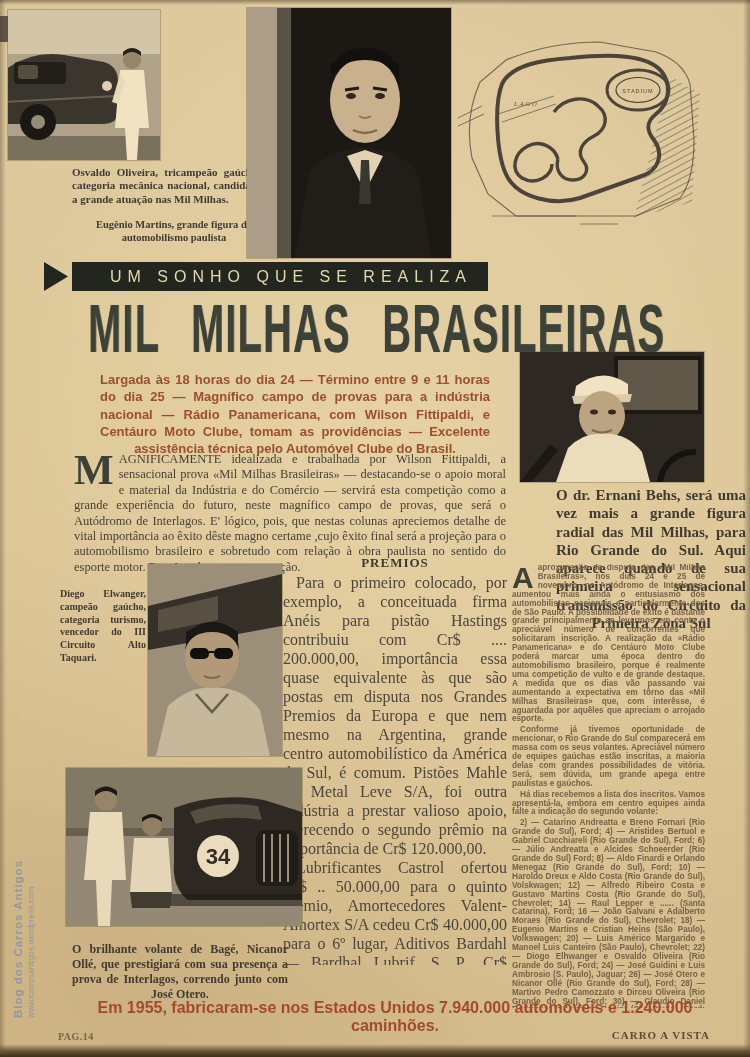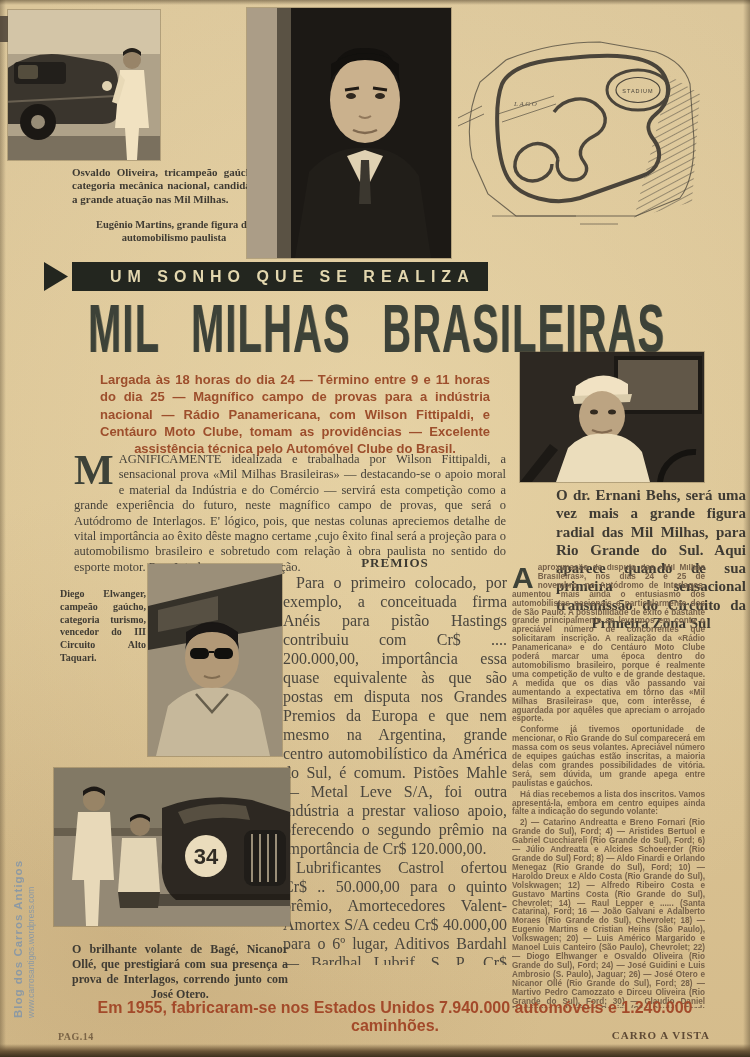--- a/index.html
+++ b/index.html
@@ -27,21 +27,21 @@
   .cap-osvaldo{left:72px;top:166px;width:188px;font-size:11px;line-height:1.22;}
   .cap-eugenio{left:88px;top:219px;width:172px;font-size:10.5px;line-height:1.22;text-align:center;}
   .cap-diego{left:60px;top:588px;width:86px;font-size:10px;line-height:1.28;}
   .cap-ernani{left:532px;top:486px;width:190px;font-size:15px;line-height:1.22;text-align-last:center;margin-left:24px;}
   .cap-nicanor{left:72px;top:942px;width:216px;font-size:12px;line-height:1.25;text-align-last:center;}
   
   .banner{left:44px;top:262px;width:444px;height:29px;display:flex;align-items:stretch;}
   .banner .tip{width:24px;background:#23261f;clip-path:polygon(0 0,100% 50%,0 100%);margin-right:4px;}
   .banner .bar{flex:1;background:#23261f;display:flex;align-items:center;}
   .banner .bar span{
-    font-family:"Liberation Sans",sans-serif;font-weight:bold;font-size:16px;
+    font-family:"Liberation Sans",sans-serif;font-weight:normal;font-size:16px;
     color:#e3d7ae;letter-spacing:6px;padding-left:38px;white-space:nowrap;
   }
   
   .title{left:88px;top:294px;width:590px;height:68px;overflow:visible;}
   .title span{
     display:inline-block;font-family:"Liberation Sans",sans-serif;font-weight:bold;
     font-size:62px;color:#3d4238;letter-spacing:2px;word-spacing:30px;white-space:nowrap;
     transform:scale(.64,1.12);transform-origin:0 50%;line-height:68px;
     text-shadow:1px 0 0 rgba(61,66,56,.6);
   }
@@ -217,21 +217,21 @@
 
   <div class="abs cap cap-ernani">O dr. Ernani Behs, será uma vez mais a grande figura radial das Mil Milhas, para Rio Grande do Sul. Aqui aparece quando de sua primeira sensacional transmissão do Circuito da Primeira Zona Sul</div>
 
   <div class="abs rightcol">
     <p class="first"><span class="dropcap-a">A</span><span>aproximação da disputa das «Mil Milhas Brasileiras», nos dias 24 e 25 de novembro, no Autódromo de Interlagos, aumentou mais ainda o entusiasmo dos automobilistas nacionais e particularmente dos de São Paulo. A possibilidade de êxito é bastante grande principalmente se levarmos em conta o apreciável número de concorrentes que solicitaram inscrição. A realização da «Rádio Panamericana» e do Centáuro Moto Clube poderá marcar uma época dentro do automobilismo brasileiro, porque é realmente uma competição de vulto e de grande destaque. A medida que os dias vão passando vai aumentando a expectativa em tôrno das «Mil Milhas Brasileiras» que, com interêsse, é aguardada por aquêles que apreciam o arrojado esporte.</span></p>
     <p>Conforme já tivemos oportunidade de mencionar, o Rio Grande do Sul comparecerá em massa com os seus volantes. Apreciável número de equipes gaúchas estão inscritas, a maioria delas com grandes possibilidades de vitória. Será, sem dúvida, um grande apega entre paulistas e gaúchos.</p>
     <p>Há dias recebemos a lista dos inscritos. Vamos apresentá-la, embora em centro equipes ainda falte a indicação do segundo volante:</p>
     <p>2) — Catarino Andreatta e Breno Fornari (Rio Grande do Sul), Ford; 4) — Aristides Bertuol e Gabriel Cucchiareli (Rio Grande do Sul), Ford; 6) — Júlio Andreatta e Alcides Schoeerder (Rio Grande do Sul) Ford; 8) — Aldo Finardi e Orlando Menegaz (Rio Grande do Sul), Ford; 10) — Haroldo Dreux e Aldo Costa (Rio Grande do Sul), Volskwagen; 12) — Alfredo Ribeiro Costa e Gustavo Martins Costa (Rio Grande do Sul), Chevrolet; 14) — Raul Lepper e ...... (Santa Catarina), Ford; 16 — João Galvani e Adalberto Moraes (Rio Grande do Sul), Chevrolet; 18) — Eugenio Martins e Cristian Heins (São Paulo), Volkswagen; 20) — Luis Américo Margarido e Manoel Luis Canteiro (São Paulo), Chevrolet; 22) — Diogo Elhwanger e Osvaldo Oliveira (Rio Grande do Sul), Ford; 24) — José Guidini e Luis Ambrosio (S. Paulo), Jaguar; 26) — José Otero e Nicanor Ollé (Rio Grande do Sul), Ford; 28) — Martivo Pedro Camozzato e Dirceu Oliveira (Rio Grande do Sul), Ford; 30) — Claudio Daniel Rodrigues e Luciano Bonini (São Paulo), Ford; 32) — José Azmuz e Raul Wigner (Rio Grande do Sul).</p>
   </div>
 
-  <div class="abs photo" style="left:54px;top:768px;width:236px;height:158px;">
+  <div class="abs photo" style="left:66px;top:768px;width:236px;height:158px;">
     <svg width="236" height="158" viewBox="0 0 236 158">
       <rect width="236" height="158" fill="#877f70"></rect>
       <rect width="236" height="66" fill="#77705f"></rect>
       <rect y="60" width="236" height="8" fill="#5e5748"></rect>
       <path d="M108,40 Q150,24 198,32 L236,44 L236,132 L122,132 Q106,120 108,94 Z" fill="#26221c"></path>
       <path d="M124,44 Q156,32 192,38 L196,52 Q158,46 130,56 Z" fill="#4e473b"></path>
       <rect x="190" y="62" width="42" height="56" rx="9" fill="#1a1713"></rect>
       <path d="M198,66 L198,114 M206,66 L206,114 M214,66 L214,114 M222,66 L222,114" stroke="#8d8472" stroke-width="2"></path>
       <circle cx="152" cy="88" r="21" fill="#d8d0b8"></circle>
       <text x="152" y="96" font-size="22" font-weight="bold" text-anchor="middle" fill="#2a261f" font-family="Liberation Sans, sans-serif">34</text>

